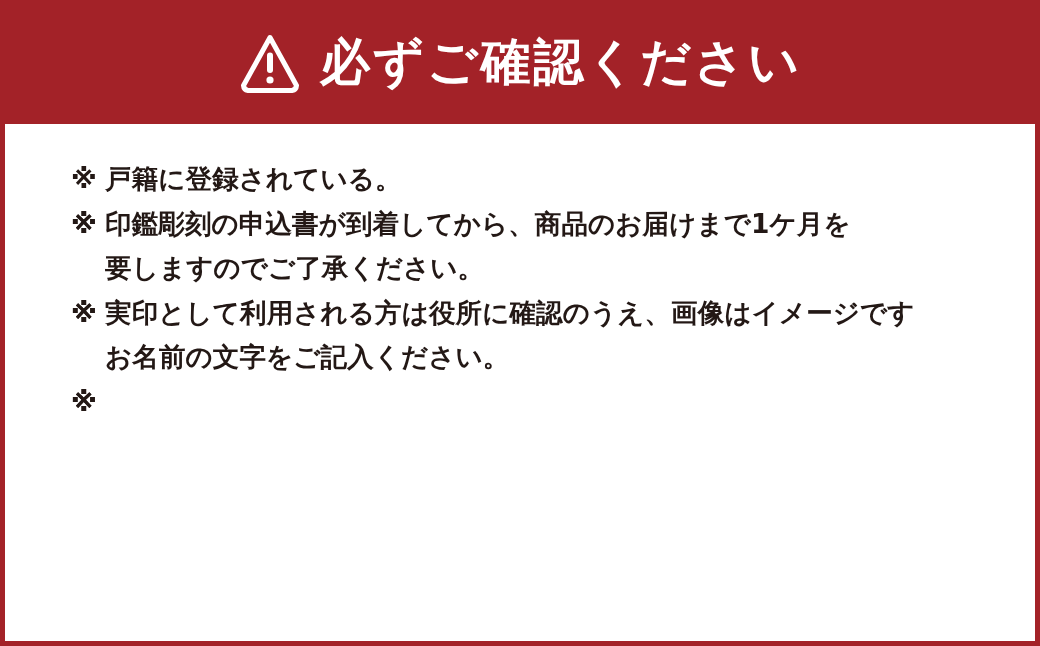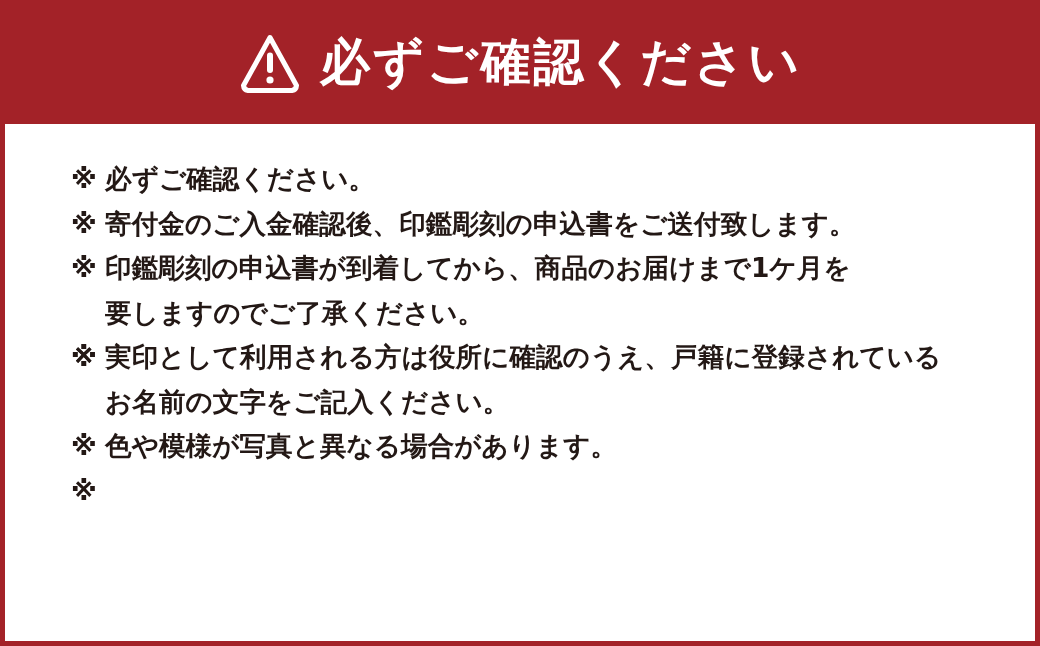--- a/index.html
+++ b/index.html
@@ -99,30 +99,30 @@
     <svg id="warning-icon" viewBox="0 0 64 62" aria-hidden="true">
       <path d="M32 4.5 L58.5 52.5 A5.5 5.5 0 0 1 54 57.5 L10 57.5 A5.5 5.5 0 0 1 5.5 52.5 Z" fill="none" stroke="#ffffff" stroke-width="5" stroke-linejoin="round"></path>
       <rect x="29" y="19.5" width="6" height="20.5" rx="3" fill="#ffffff"></rect>
       <circle cx="32" cy="47" r="3.6" fill="#ffffff"></circle>
     </svg>
     <div id="header-title">必ずご確認ください</div>
   </div>
 
   <div id="notice-body">
 
-    <p class="notice-item"><span class="bullet-mark">※</span><span>必ずご確認ください。</span></p>
+    <p class="notice-item"><span class="bullet-mark">※</span><span>戸籍に登録されている。</span></p>
 
-    <p class="notice-item"><span class="bullet-mark">※</span><span>寄付金のご入金確認後、印鑑彫刻の申込書をご送付致します。</span></p>
+    <p class="notice-item"><span class="bullet-mark">※</span></p>
 
     <p class="notice-item"><span class="bullet-mark">※</span><span>印鑑彫刻の申込書が到着してから、商品のお届けまで1ケ月を
 要しますのでご了承ください。</span></p>
 
     <p class="notice-item"><span class="bullet-mark">※</span></p>
 
-    <p class="notice-item"><span class="bullet-mark">※</span><span>実印として利用される方は役所に確認のうえ、戸籍に登録されている
+    <p class="notice-item"><span class="bullet-mark">※</span><span>実印として利用される方は役所に確認のうえ、画像はイメージです
 お名前の文字をご記入ください。</span></p>
 
-    <p class="notice-item"><span class="bullet-mark">※</span><span>色や模様が写真と異なる場合があります。</span></p>
+    <p class="notice-item"><span class="bullet-mark">※</span></p>
 
     <p class="notice-item"><span class="bullet-mark">※</span></p>
 
   </div>
 </div>
 
 </body></html>

